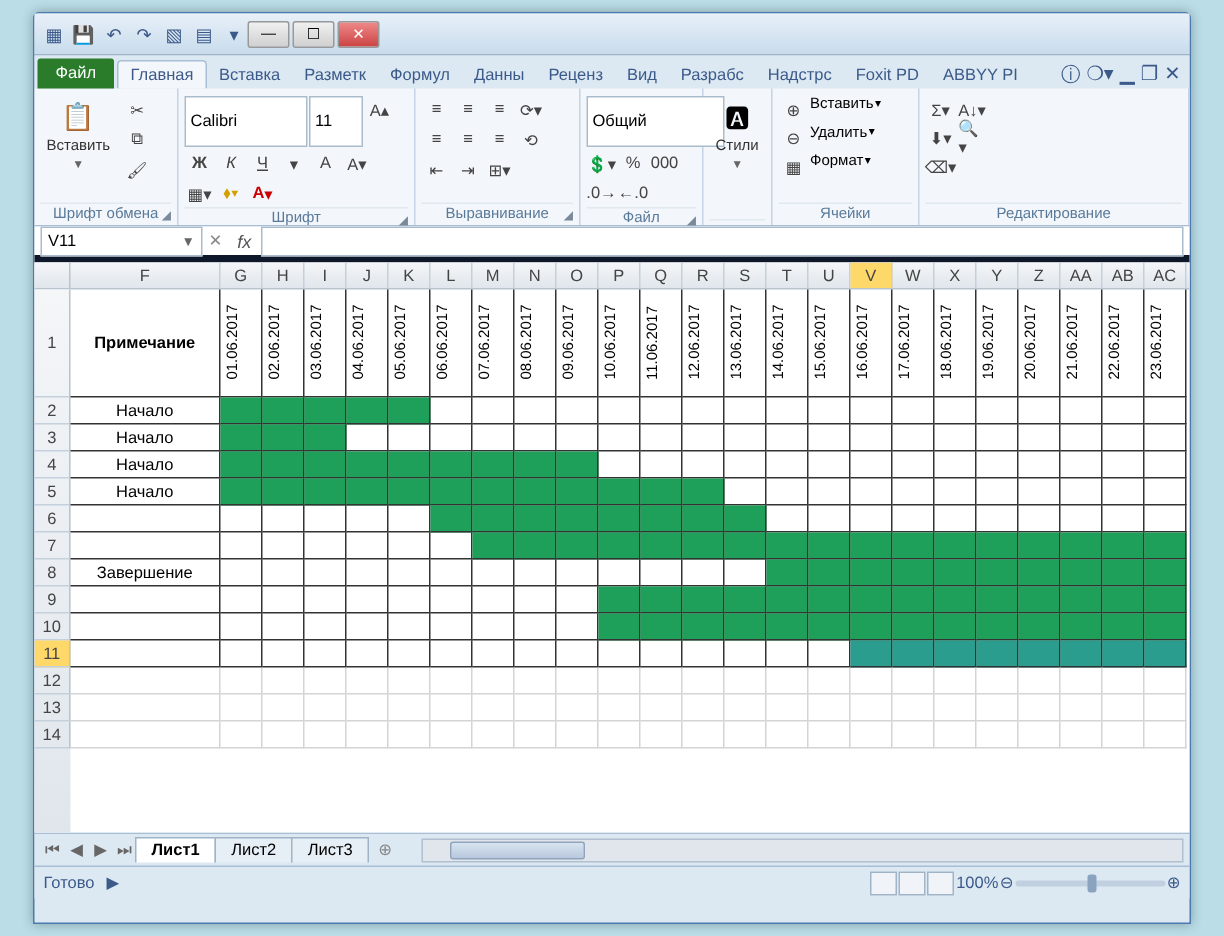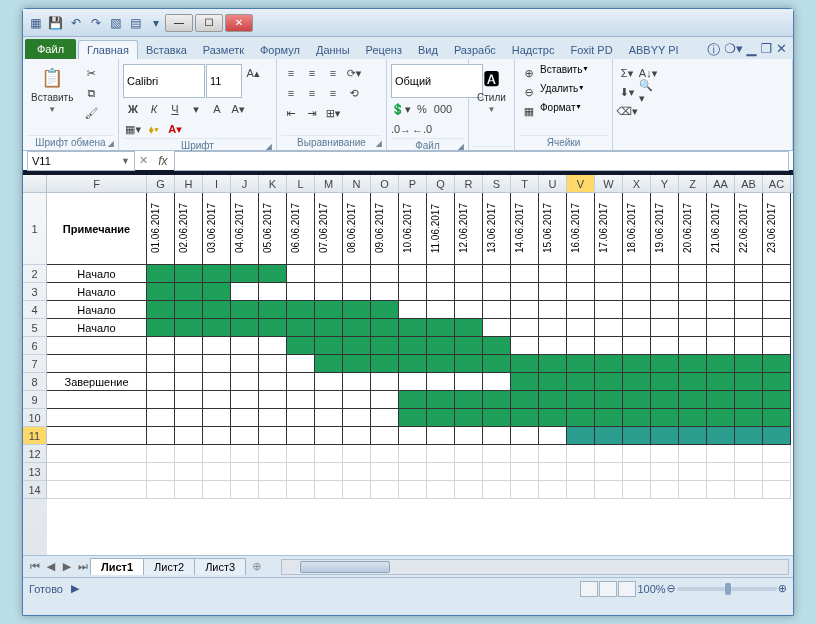--- a/index.html
+++ b/index.html
@@ -242,20 +242,21 @@
             <span class="smallbtn">A↓▾</span>
           </div>
         <div class="row">
             <span class="smallbtn">⬇▾</span>
             <span class="smallbtn">🔍▾</span>
           </div>
         <div class="row">
             <span class="smallbtn">⌫▾</span>
           </div>
       </div>
+      <div class="group-label"><span>Редактирование</span></div>
     </div>
   </div>
 
   <div class="fbar">
     <div class="namebox">
         <span>V11</span>
         <span class="dd">▼</span>
       </div>
     <span style="margin:0 4px;color:#888">✕</span>
     <span class="fx">fx</span>

